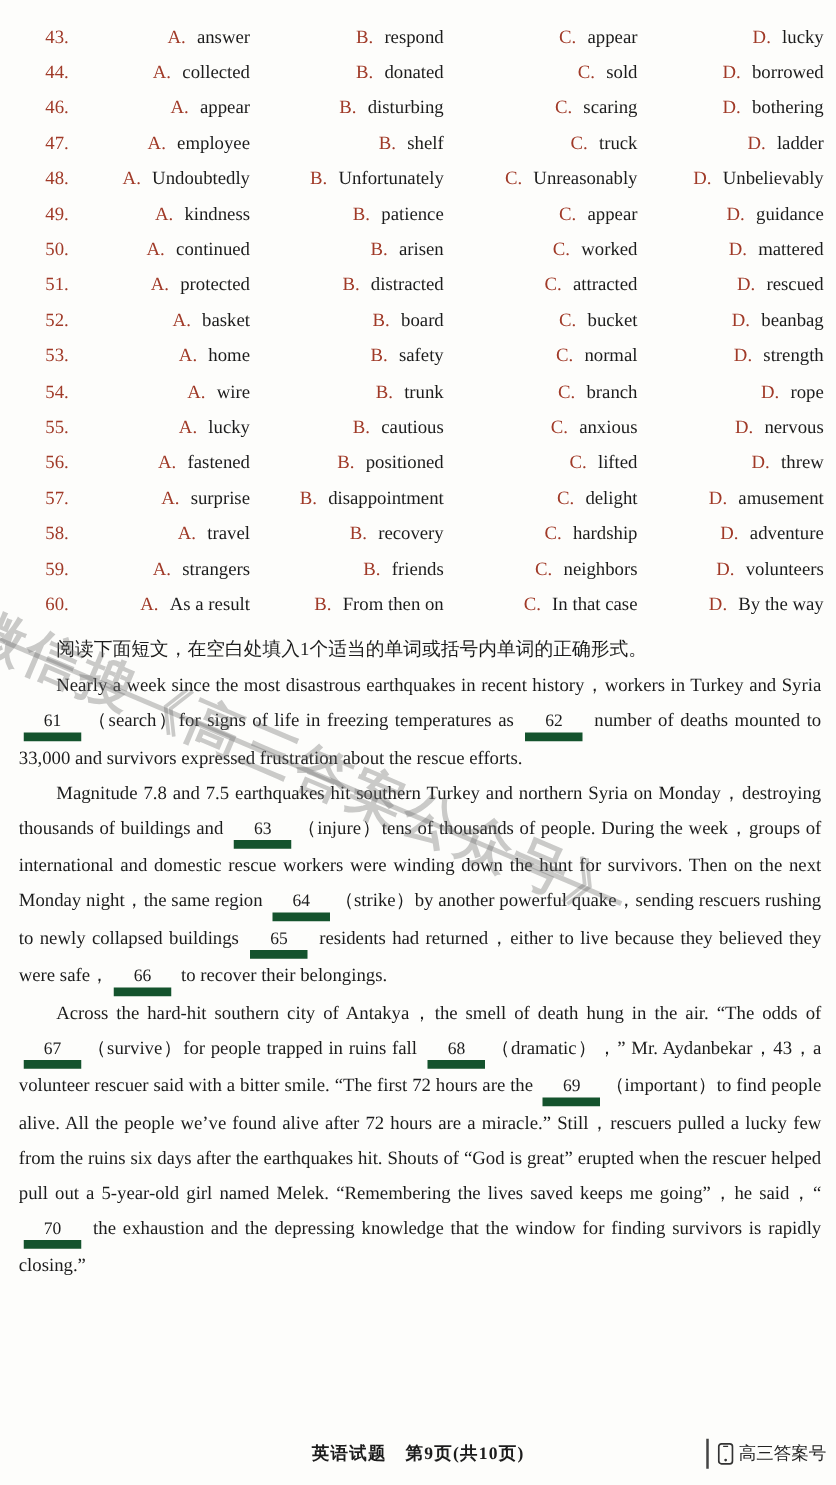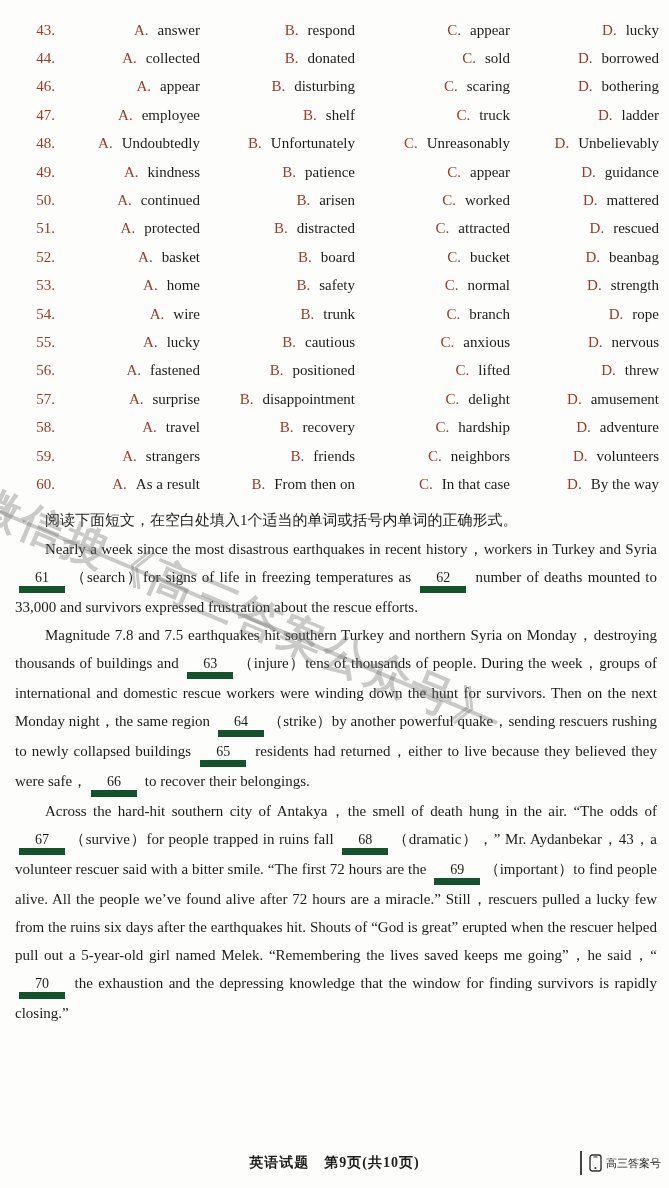--- a/index.html
+++ b/index.html
@@ -38,21 +38,21 @@
     pointer-events:none; font-weight:bold;
   }
   
   .footer {
     position:absolute; left:0; bottom:16px; width:100%;
     text-align:center; font-size:14px; font-weight:bold; letter-spacing:1px;
   }
   .stamp {
     position:absolute; right:8px; bottom:13px; z-index:4;
     display:flex; align-items:center; gap:4px;
-    font-size:11px; color:#222; background:#fdfdfb;
+    font-size:14px; color:#222; background:#fdfdfb;
     border-left:2px solid #444; padding-left:7px; height:24px;
   }
   .phone-icon { display:inline-flex; align-items:center; }
 </style>
 </head>
 <body>
 
 <div class="page">
 
   <div class="watermark">微信搜《高三答案公众号》</div>

